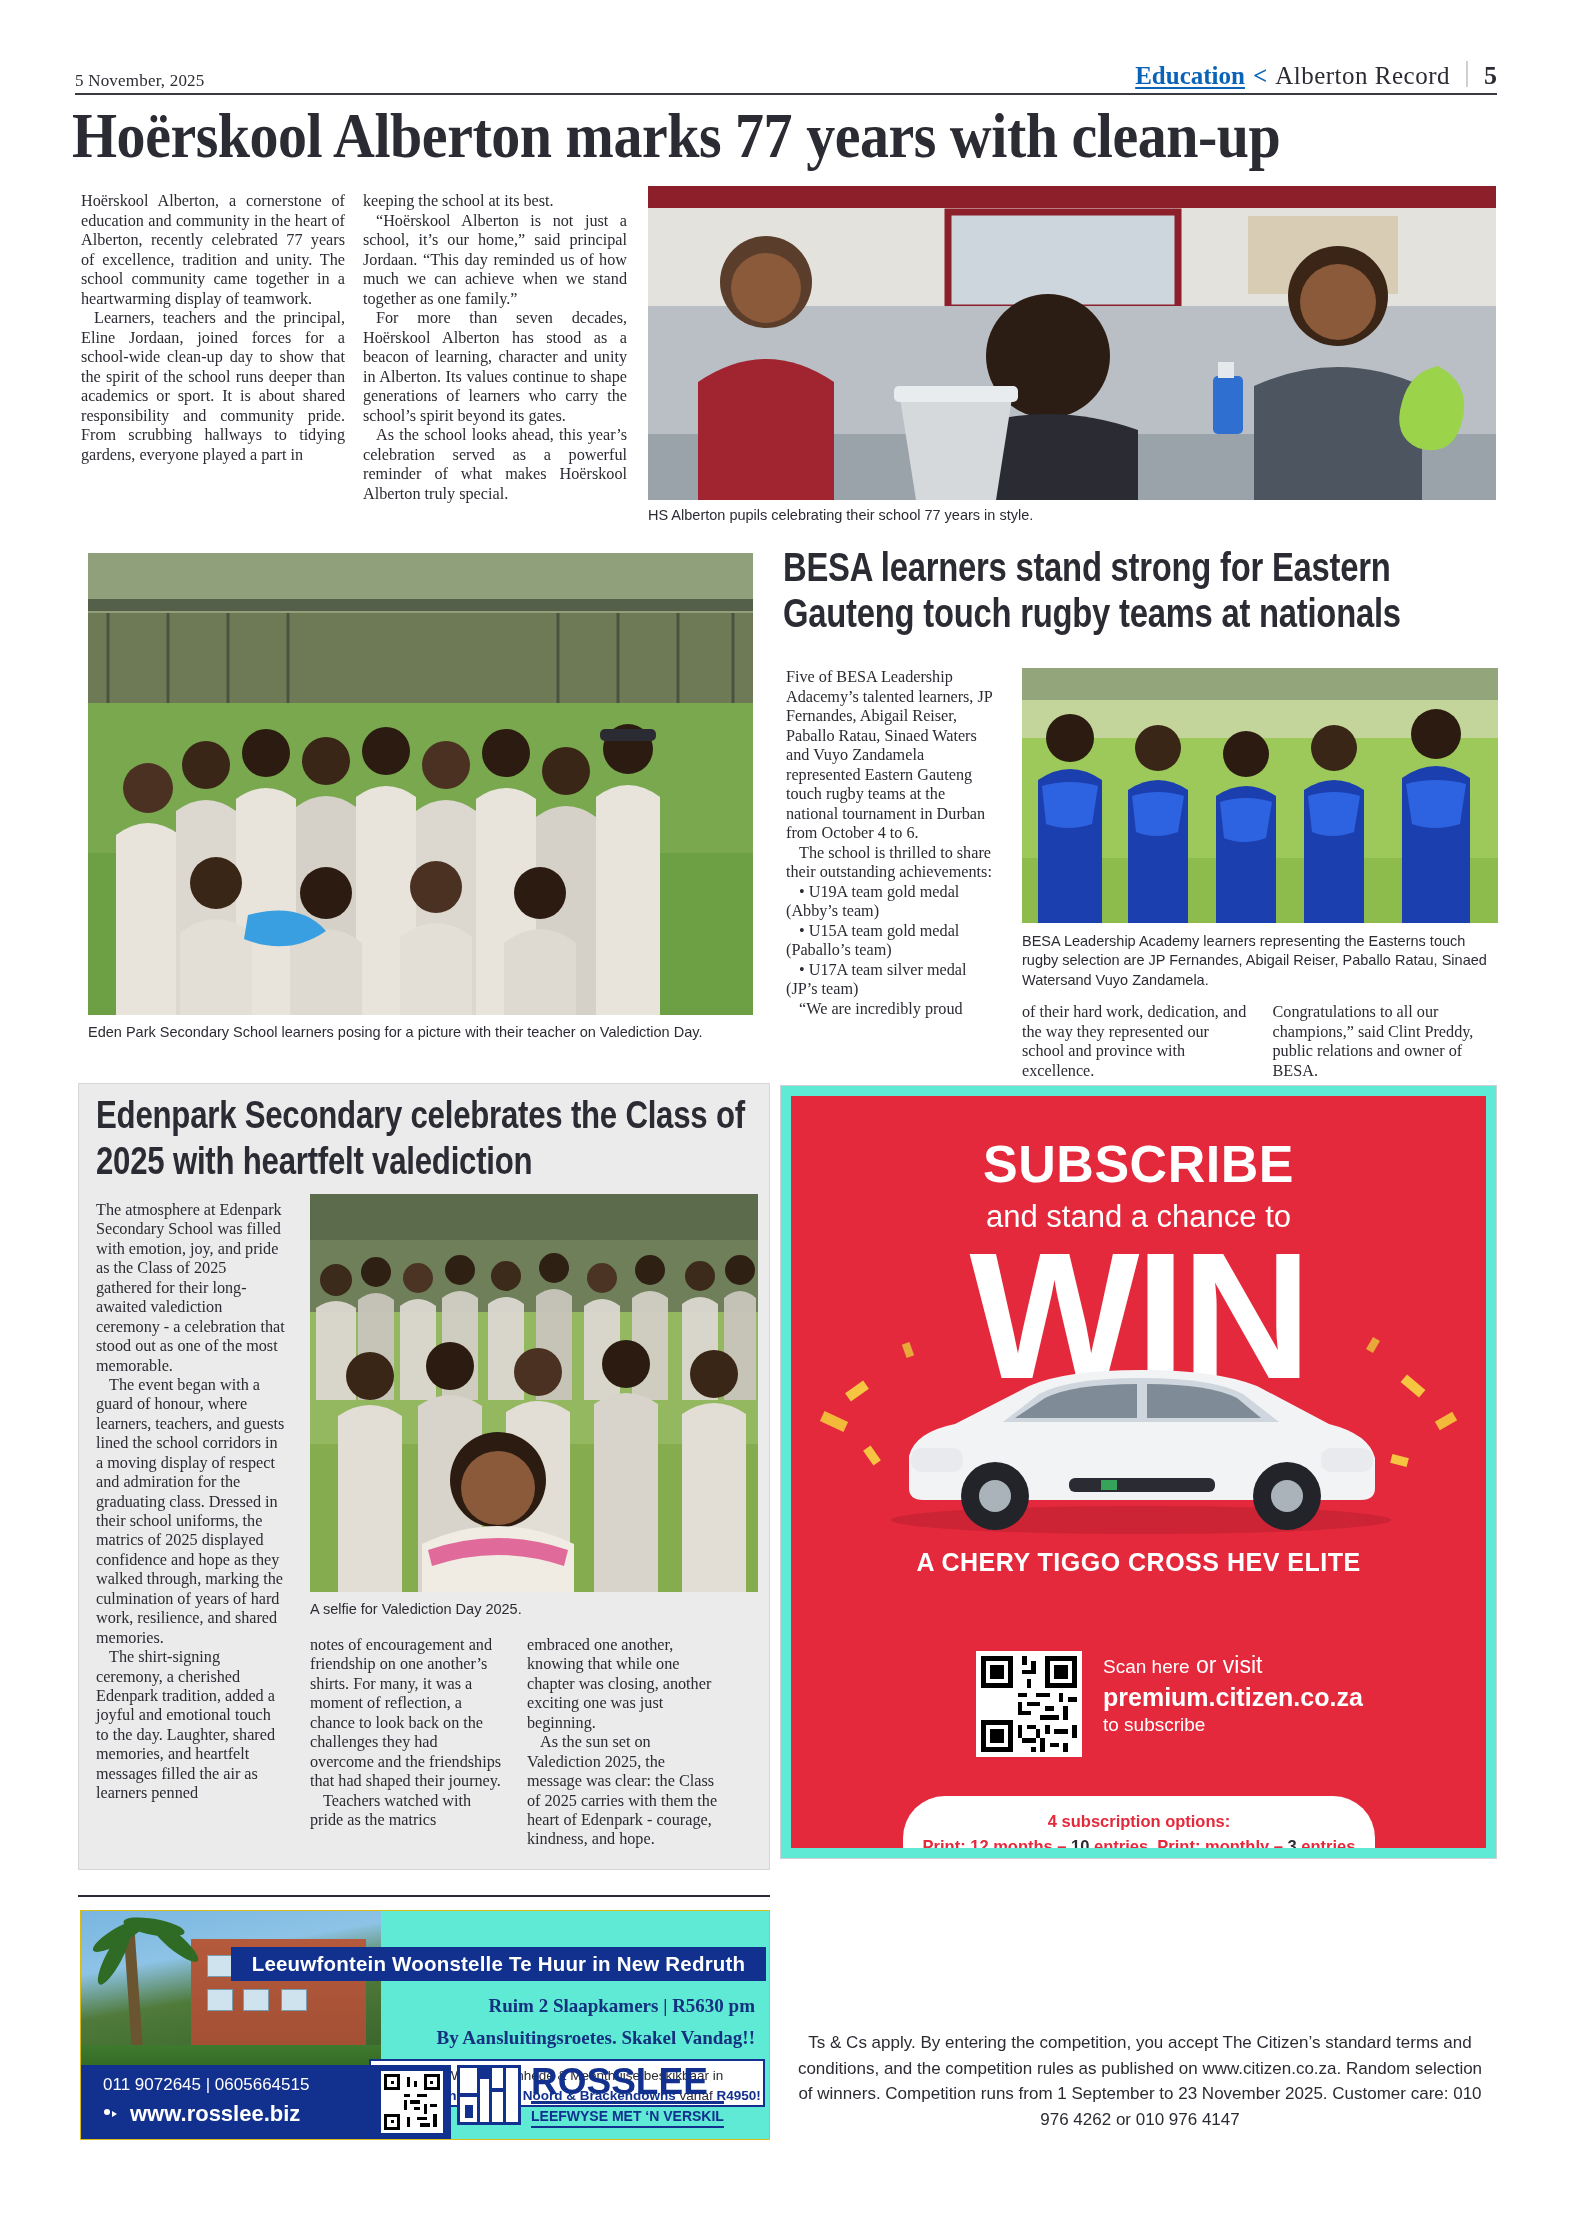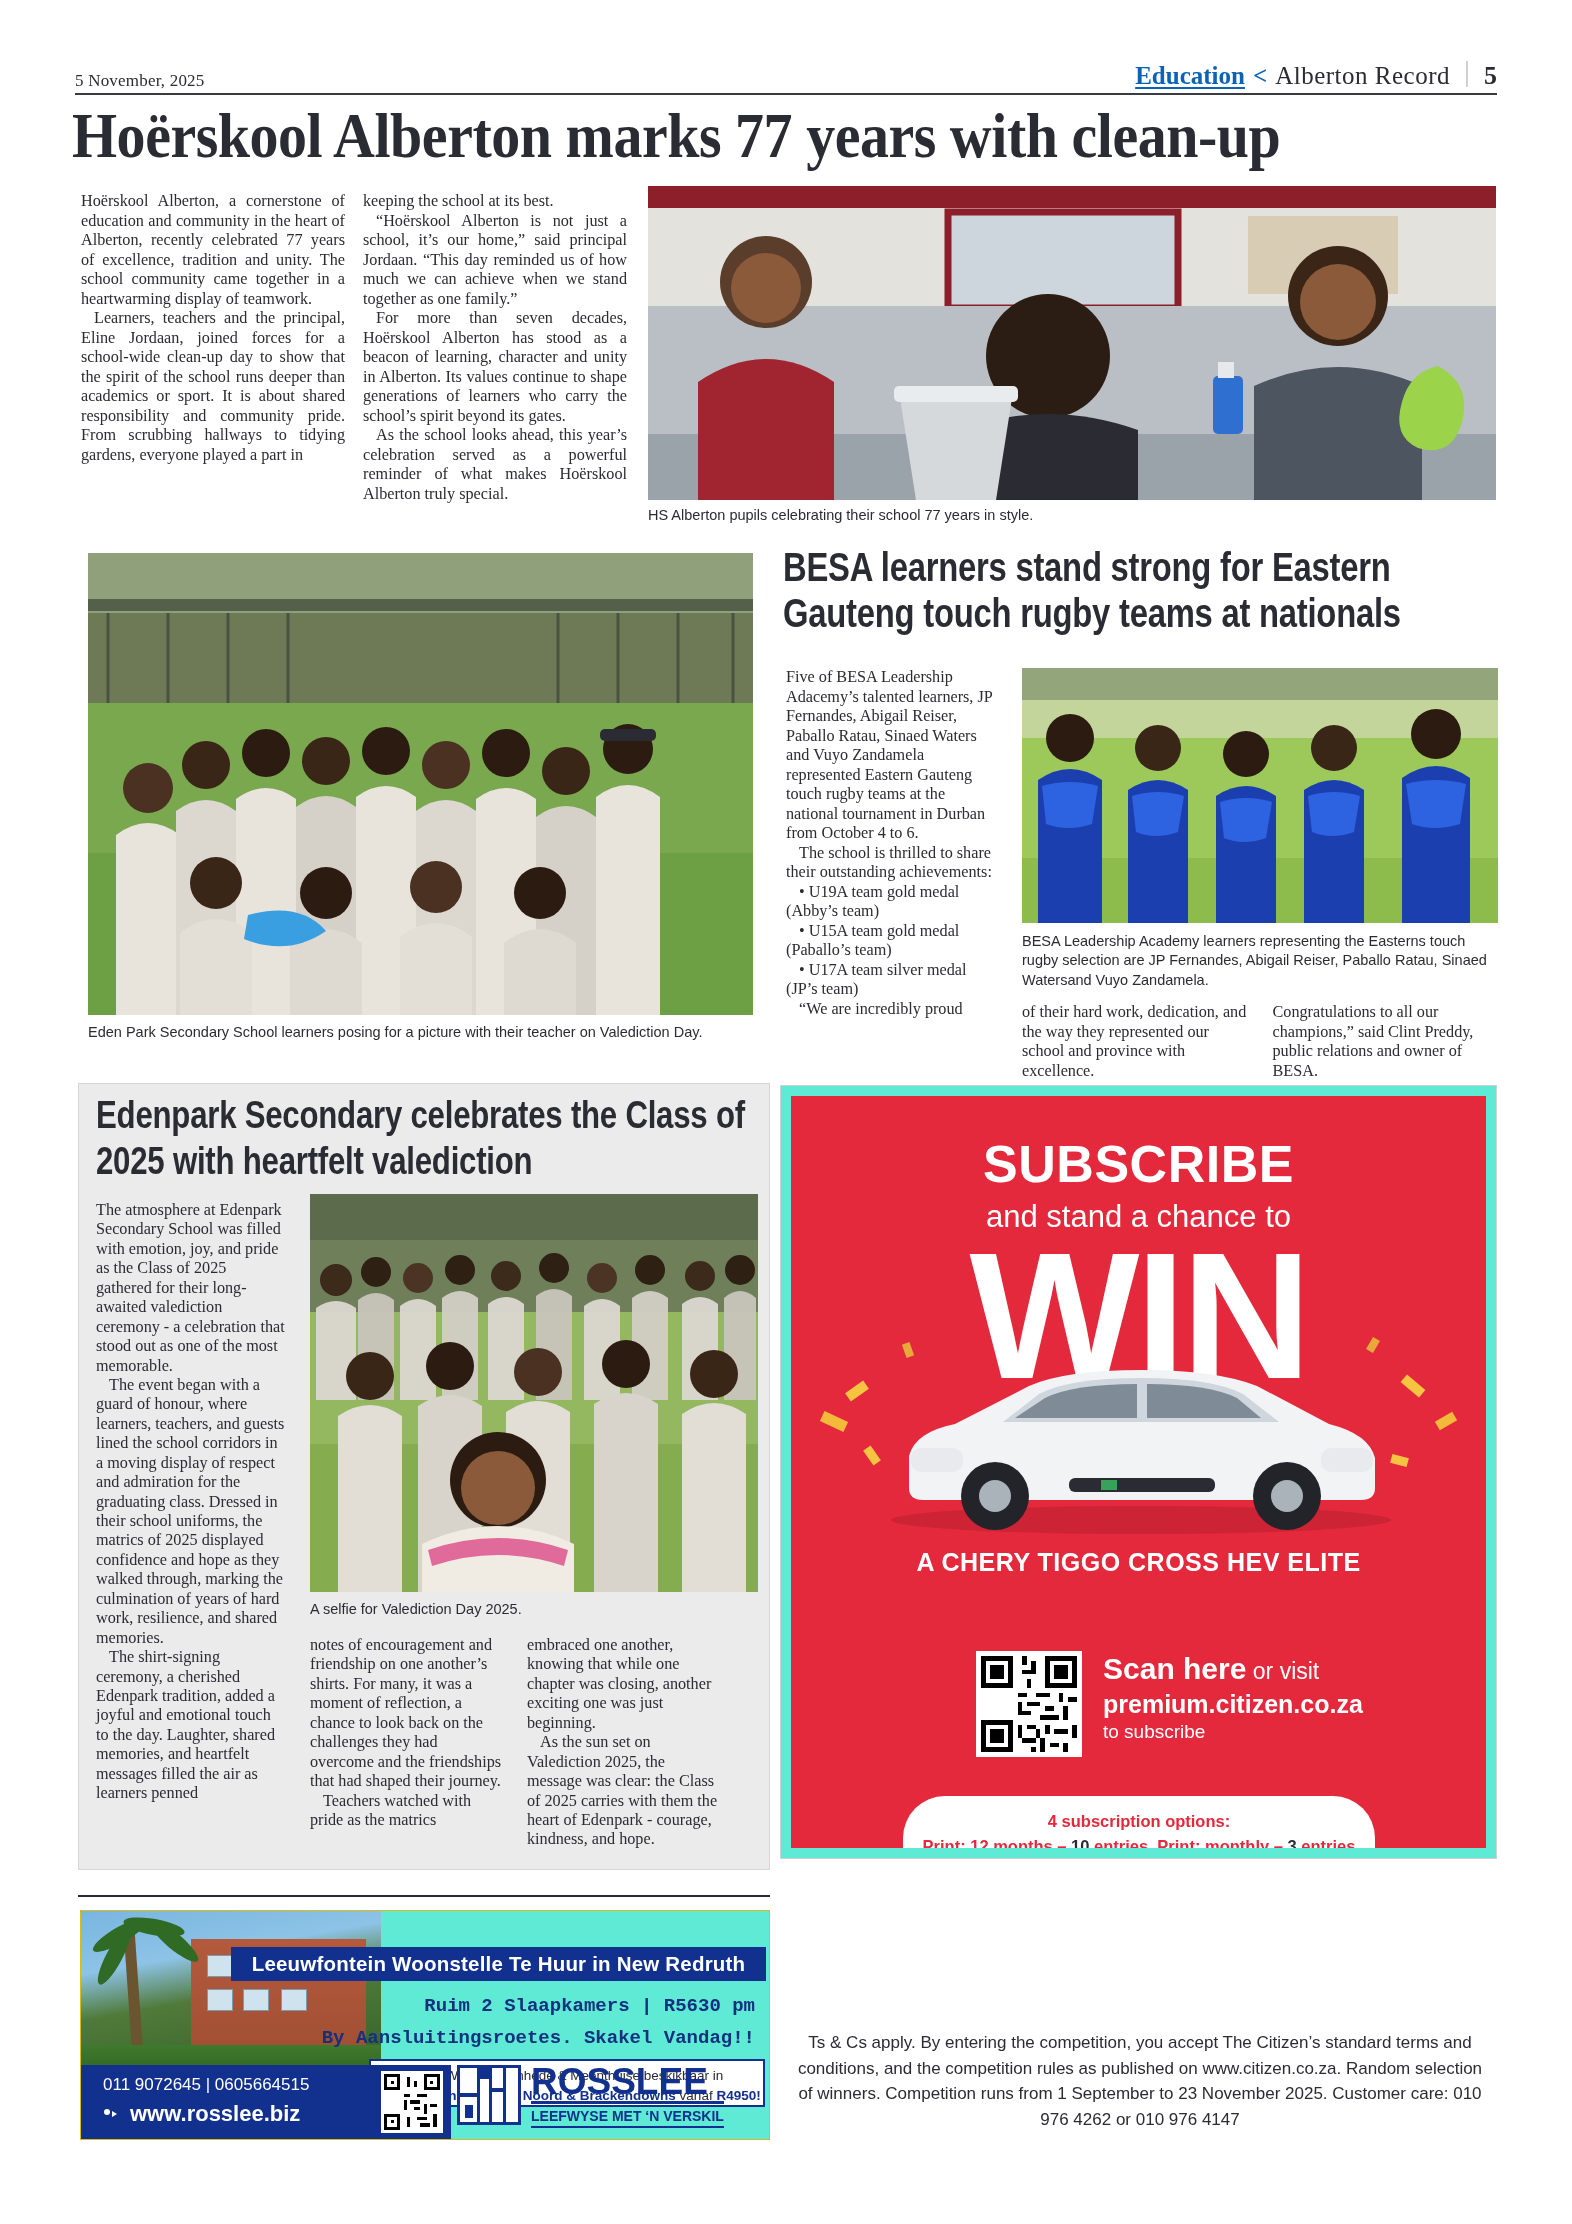--- a/index.html
+++ b/index.html
@@ -221,21 +221,21 @@
   .qr-wrap {
     position: absolute; left: 185px; top: 555px; width: 106px; height: 106px;
     background: #fff; padding: 5px;
   }
   .qr { width: 100%; height: 100%; }
   .scan-block {
     position: absolute; left: 312px; top: 556px; color: #fff;
     font-family: "Liberation Sans", sans-serif;
   }
   .scan-line1 { font-size: 23px; }
-  .scan-line1 b { font-weight: bold; font-size: 30px; }
+  .scan-line1 b { font-weight: normal; font-size: 19px; }
   .scan-url { font-size: 25px; font-weight: bold; margin-top: 4px; }
   .scan-sub { font-size: 19px; margin-top: 2px; }
 
   .sub-options {
     position: absolute; left: 112px; top: 700px; width: 472px;
     background: #fff; border-radius: 42px; padding: 13px 16px;
     text-align: center;
     font-family: "Liberation Sans", sans-serif; font-weight: bold;
     font-size: 16.5px; line-height: 1.5; color: #e5293c;
   }
@@ -302,21 +302,21 @@
   }
   .rl-banner {
     position: absolute; left: 150px; top: 36px; width: 535px; height: 34px;
     background: #12318f; color: #fff;
     font-family: "Liberation Sans", sans-serif; font-weight: bold;
     font-size: 20.5px; line-height: 34px; text-align: center;
     letter-spacing: .2px;
   }
   .rl-line1, .rl-line2 {
     position: absolute; right: 14px;
-    font-family: Liberation Mono, monospace; font-weight: bold;
+    font-family: Liberation Serif, serif; font-weight: bold;
     font-size: 19px; color: #14307f; text-align: right;
   }
   .rl-line1 { top: 84px; }
   .rl-line2 { top: 116px; }
   .rl-box {
     position: absolute; left: 288px; top: 148px; width: 396px; height: 48px;
     background: #fff; border: 2px solid #12318f; text-align: center;
     padding-top: 5px;
     font-family: "Liberation Sans", sans-serif;
     font-size: 13.5px; line-height: 1.45; color: #2b2b33;

